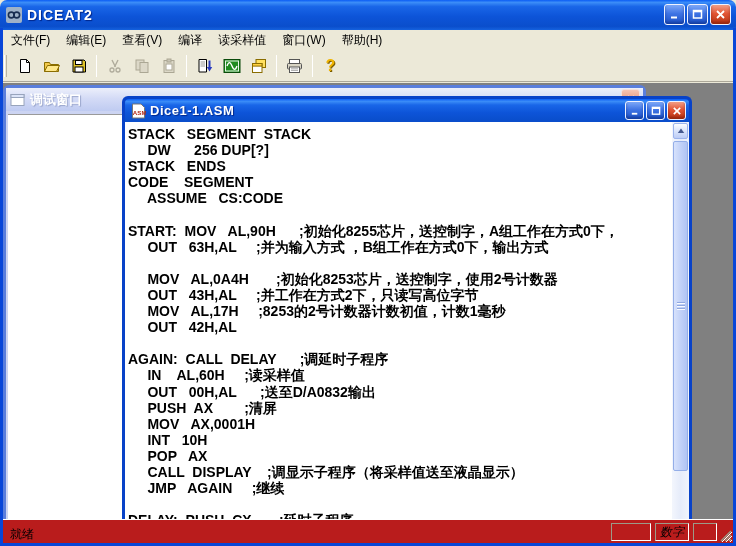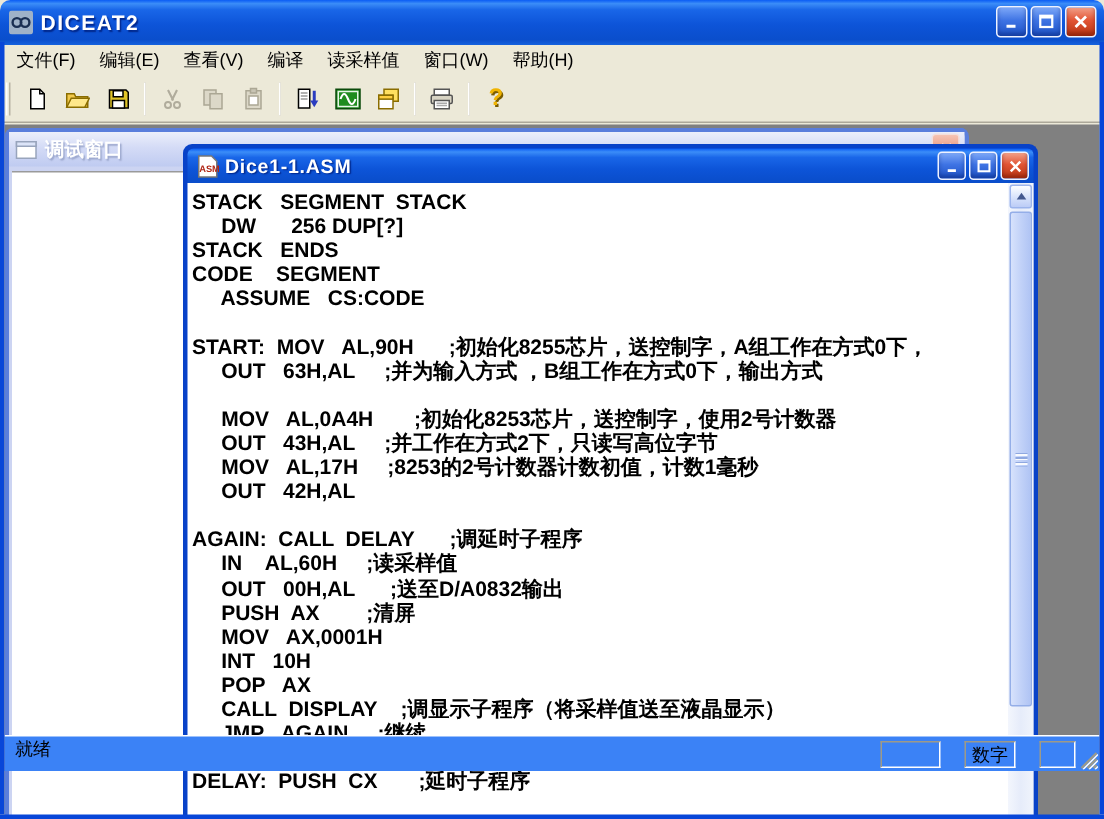--- a/index.html
+++ b/index.html
@@ -85,24 +85,24 @@
     background:linear-gradient(180deg,#fdfeff 0%,#d7e2fb 55%,#bcccf6 100%);
     display:flex; align-items:center; justify-content:center; }
   .scroll-thumb { position:absolute; top:19px; left:1px; width:15px; height:330px;
     border:1px solid #94aee8; border-radius:2px;
     background:linear-gradient(90deg,#d7e2fc 0%,#c2d2f8 50%,#b0c4f4 100%);
     display:flex; align-items:center; justify-content:center; }
   .gripper { width:8px; height:9px;
     background:repeating-linear-gradient(180deg,#8fa8e0 0 1px,rgba(255,255,255,.9) 1px 2px,transparent 2px 3px); }
 
   
-  .statusbar { position:absolute; top:490px; left:3px; width:730px; height:24px;
-    background:#3b82f6; border-top:1px solid #fff; display:flex; align-items:flex-start; }
+  .statusbar { position:absolute; top:519px; left:3px; width:730px; height:24px;
+    background:#b91c1c; border-top:1px solid #fff; display:flex; align-items:flex-end; }
   .status-text { margin-left:7px; color:#000; }
-  .status-panels { position:absolute; right:16px; top:3px; display:flex; gap:16px; }
+  .status-panels { position:absolute; right:16px; top:3px; display:flex; gap:4px;font-style:italic; }
   .panel { height:18px; border:1px solid; border-color:#9d9a88 #fff #fff #9d9a88;
     display:flex; align-items:center; justify-content:center; color:#000; }
   .p1 { width:40px; } .p2 { width:34px; } .p3 { width:24px; }
   .resize-grip { position:absolute; right:1px; bottom:1px; width:13px; height:13px; }
 
   
   .border-left  { position:absolute; left:0; top:28px; width:3px; height:515px; background:#0846d8; }
   .border-right { position:absolute; right:0; top:28px; width:3px; height:515px; background:#0846d8; }
   .border-bottom{ position:absolute; left:0; bottom:0; width:736px; height:3px; background:#0846d8; }
 

